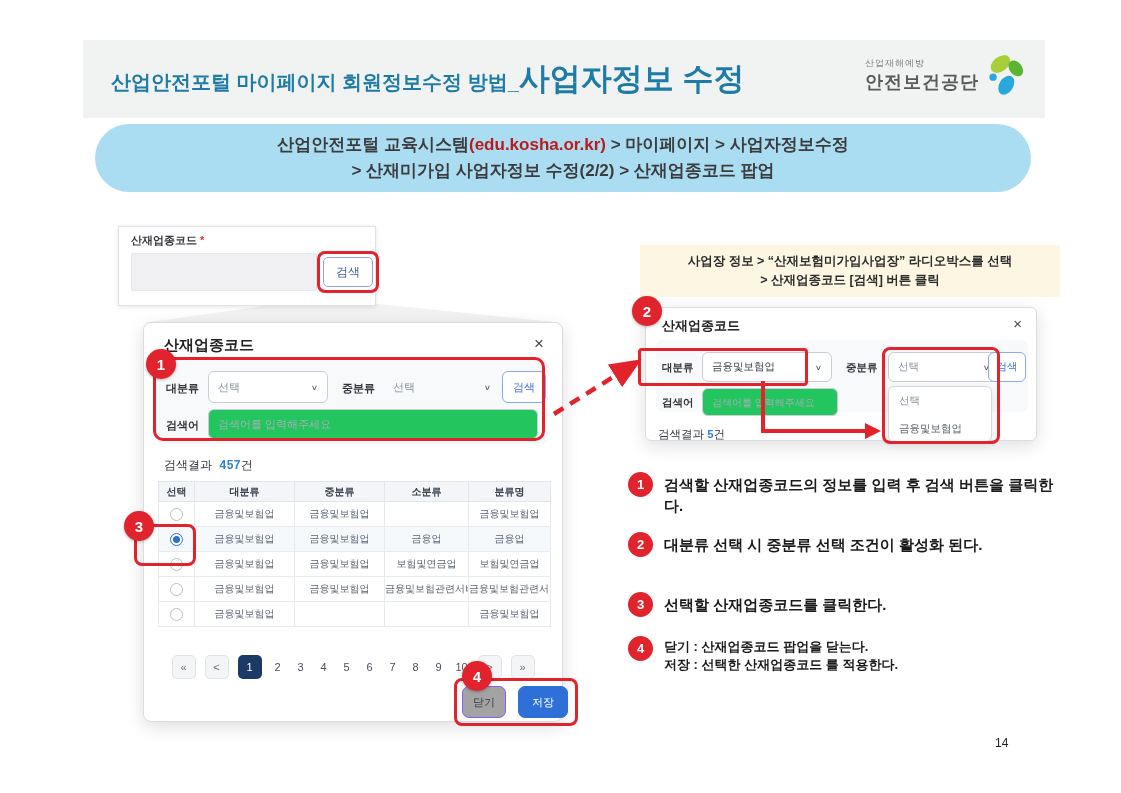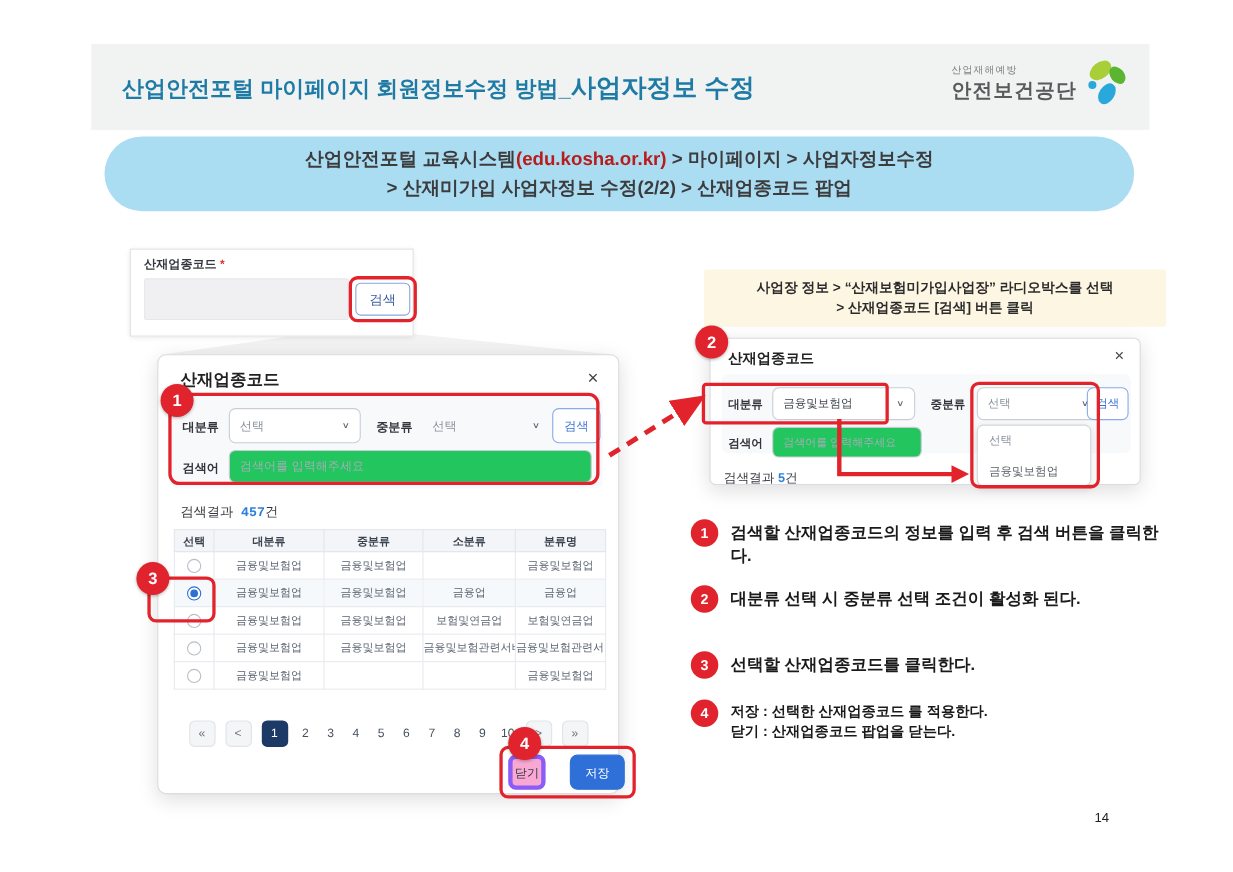--- a/index.html
+++ b/index.html
@@ -4,21 +4,21 @@
 <style>
   * { margin:0; padding:0; box-sizing:border-box; }
   html,body { background:#fff; }
   body { font-family:"Liberation Sans","DejaVu Sans",sans-serif; }
   #canvas { position:relative; width:1121px; height:793px; background:#fff; overflow:hidden; }
   .abs { position:absolute; }
 
   
   .header-bar { left:83px; top:40px; width:962px; height:78px; background:#f1f2f2; display:flex; align-items:center; }
   .header-title { margin-left:28px; color:#1e7ba6; font-weight:bold; font-size:20px; white-space:nowrap; }
-  .header-title .emph { font-size:23px; }
+  .header-title .emph { font-size:31px; }
   .logo-wrap { position:absolute; right:16px; top:10px; display:flex; align-items:center; gap:6px; }
   .logo-text { text-align:left; }
   .logo-small { font-size:9px; color:#7a7b7d; letter-spacing:1px; }
   .logo-name { font-size:18px; font-weight:bold; color:#595a5c; letter-spacing:1px; }
 
   
   .crumb { left:95px; top:124px; width:936px; height:68px; background:#aadcf2; border-radius:34px;
            display:flex; flex-direction:column; align-items:center; justify-content:center;
            font-size:17px; font-weight:bold; color:#3c3c3e; line-height:1.55; }
   .crumb .lnk { color:#b91c1c; }
@@ -78,22 +78,22 @@
   .radio { display:inline-block; width:13px; height:13px; border-radius:50%; border:1.5px solid #b9bfc7;
            background:#fff; position:relative; vertical-align:middle; }
   .radio.on { border-color:#2d6fd3; }
   .radio.on::after { content:""; position:absolute; inset:2px; border-radius:50%; background:#2d6fd3; }
   .pager { position:absolute; left:0; top:332px; width:100%; display:flex; align-items:center; justify-content:center; gap:9px; }
   .pg-btn { width:24px; height:24px; background:#f4f5f7; border:1px solid #e1e3e7; border-radius:5px;
             display:flex; align-items:center; justify-content:center; font-size:11px; color:#6a7077; }
   .pg-num { font-size:11px; color:#46505c; width:14px; text-align:center; }
   .pg-active { width:24px; height:24px; background:#1d3a66; border-radius:5px; color:#fff; font-size:11px;
                display:flex; align-items:center; justify-content:center; }
-  .btn-close { position:absolute; left:318px; top:363px; width:34px; height:32px; background:#f9a8d4;
-               border:4px solid #8b5cf6; border-radius:7px; color:#33373d; font-size:11px;
+  .btn-close { position:absolute; left:318px; top:363px; width:44px; height:32px; background:#a3a3a3;
+               border:1px solid #8b5cf6; border-radius:7px; color:#33373d; font-size:11px;
                display:flex; align-items:center; justify-content:center; }
   .btn-save { position:absolute; left:374px; top:363px; width:50px; height:32px; background:#2e6fd8;
               border:1px solid #2e6fd8; border-radius:7px; color:#fff; font-size:11px;
               display:flex; align-items:center; justify-content:center; }
 
   
   #modal-small { left:645px; top:307px; width:392px; height:134px; border-radius:6px; }
   .dropdown { position:absolute; left:242px; top:78px; width:104px; height:56px; background:#fff;
               border:1px solid #d4d7dc; border-radius:6px; box-shadow:0 3px 8px rgba(0,0,0,.10); z-index:20; }
   .dd-opt { height:28px; display:flex; align-items:center; padding-left:10px; font-size:10.5px; color:#5a6068; }
@@ -312,19 +312,19 @@
     <div class="step-badge">2</div>
     <div class="step-text" style="width:400px;">대분류 선택 시 중분류 선택 조건이 활성화 된다.</div>
   </div>
   <div class="step" style="top:592px;">
     <div class="step-badge">3</div>
     <div class="step-text" style="width:400px;">선택할 산재업종코드를 클릭한다.</div>
   </div>
   <div class="step" style="top:636px;">
     <div class="step-badge">4</div>
     <div class="step-text small" style="width:410px;">
+      <div>닫기 : 산재업종코드 팝업을 닫는다.</div>
       <div>저장 : 선택한 산재업종코드 를 적용한다.</div>
-      <div>닫기 : 산재업종코드 팝업을 닫는다.</div>
     </div>
   </div>
 
   <div class="abs page-num">14</div>
 </div>
 
 </body></html>

